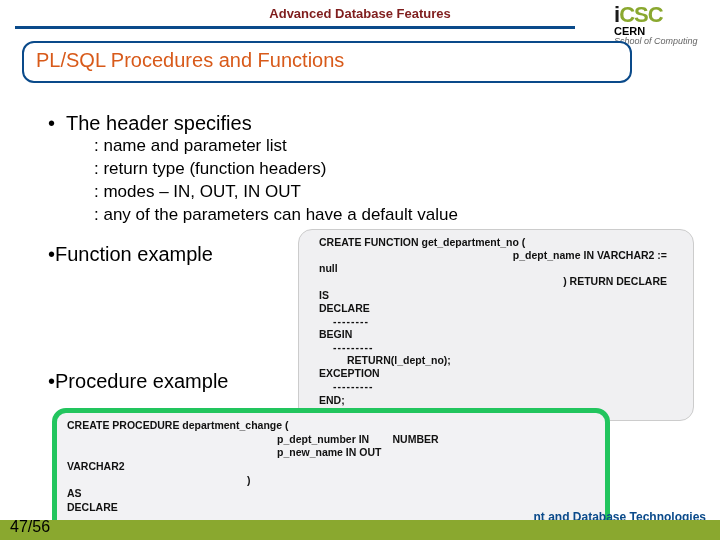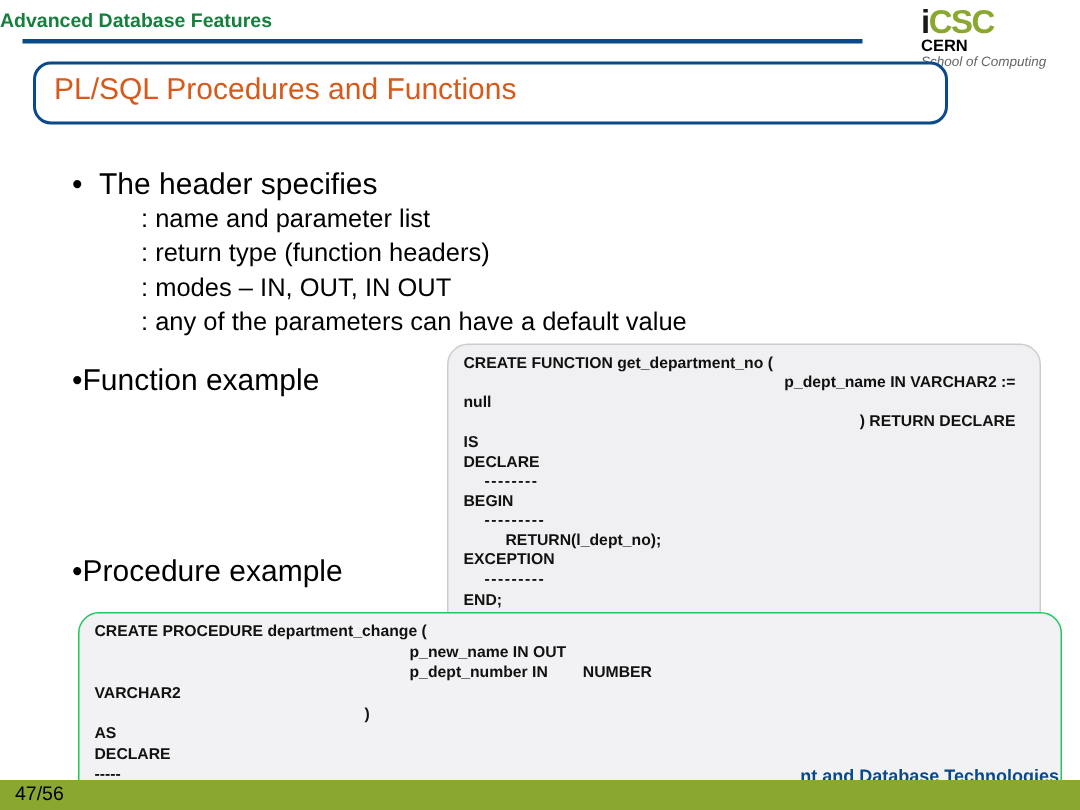--- a/index.html
+++ b/index.html
@@ -16,22 +16,22 @@
     position: relative;
     width: 720px;
     height: 540px;
   }
   .header-bar {
     position: absolute;
     top: 0;
     left: 0;
     right: 0;
     height: 28px;
-    text-align: left;
-    color: #15803d;
+    text-align: center;
+    color: #7f1d1d;
     font-size: 13px;
     font-weight: bold;
     padding-top: 6px;
   }
   .header-underline {
     position: absolute;
     top: 26px;
     left: 15px;
     width: 560px;
     height: 3px;
@@ -95,34 +95,34 @@
     left: 298px;
     width: 396px;
     height: 192px;
     background: #f0f0f2;
     border: 1px solid #ccc;
     border-radius: 14px;
     font-family: Arial, sans-serif;
     font-size: 10.5px;
     font-weight: bold;
     color: #111;
-    padding: 6px 10px;
+    padding: 6px 20px;
     box-sizing: border-box;
     line-height: 1.25;
   }
   .code-box1 .r-right { text-align: right; padding-right: 6px; }
   .code-box1 .dash { letter-spacing: 1px; }
   .code-box2 {
     position: absolute;
     top: 408px;
     left: 52px;
-    width: 656px;
+    width: 558px;
     height: 130px;
     background: #f2f2f4;
-    border: 1px solid #22c55e;
+    border: 5px solid #22c55e;
     border-radius: 14px;
     font-family: Arial, sans-serif;
     font-size: 10.5px;
     font-weight: bold;
     color: #111;
     padding: 6px 10px;
     box-sizing: border-box;
     line-height: 1.3;
   }
   .footer-bar {
@@ -138,21 +138,21 @@
     right: 14px;
     bottom: 16px;
     color: #0a4a8a;
     font-size: 12px;
     font-weight: bold;
   }
   .pagenum {
     position: absolute;
     left: 10px;
     bottom: 4px;
-    font-size: 13px;
+    font-size: 16px;
     color: #000;
   }
   .indent1 { padding-left: 14px; }
   .indent2 { padding-left: 28px; }
   .param-block { padding-left: 210px; }
 </style>
 </head>
 <body>
 
 <div class="slide">
@@ -207,24 +207,24 @@
     <div>BEGIN</div>
     <div class="dash indent1">---------</div>
     <div class="indent2">RETURN(l_dept_no);</div>
     <div>EXCEPTION</div>
     <div class="dash indent1">---------</div>
     <div>END;</div>
   </div>
 
   <div class="code-box2">
     <div>CREATE PROCEDURE department_change (</div>
-    <div class="param-block">p_new_name     IN OUT</div>
     <div class="param-block">
       <span>p_dept_number IN</span>&nbsp;&nbsp;&nbsp;&nbsp;&nbsp;&nbsp;&nbsp;&nbsp;<span>NUMBER</span>
     </div>
+    <div class="param-block">p_new_name     IN OUT</div>
     <div>VARCHAR2</div>
     <div style="padding-left:180px;">)</div>
     <div>AS</div>
     <div>DECLARE</div>
     <div class="dash">-----</div>
     <div>END;</div>
   </div>
 
   <div class="footer-text">nt and Database Technologies</div>
   <div class="footer-bar"></div>

